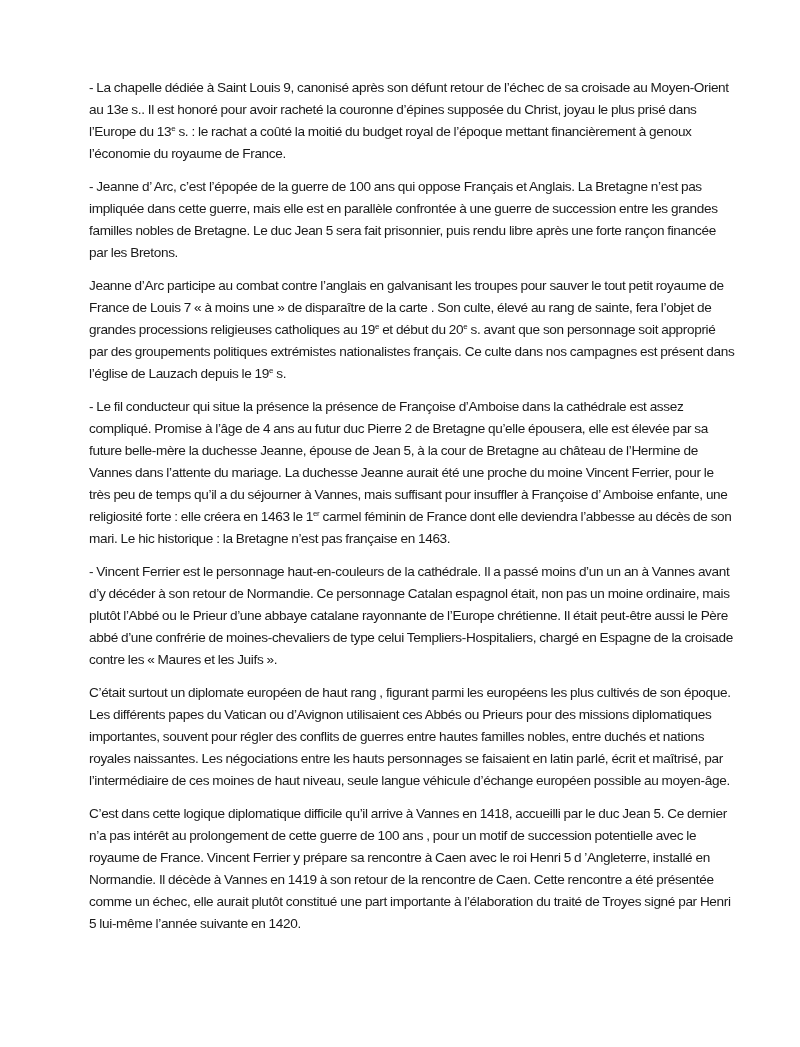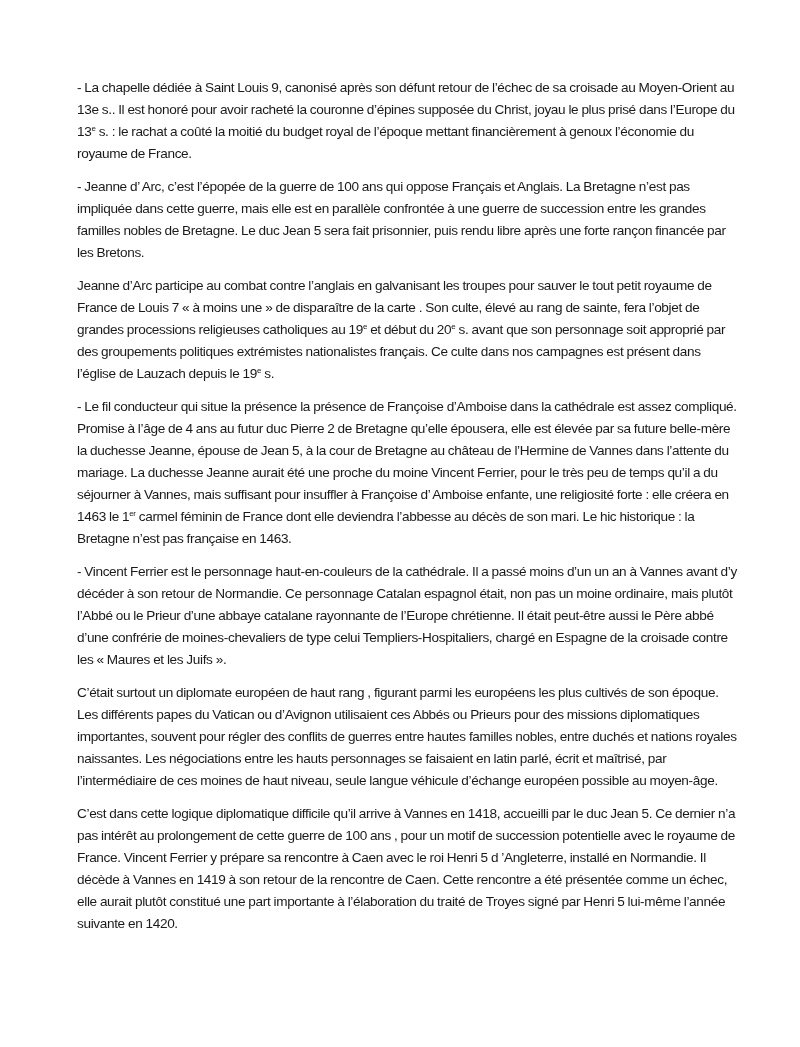--- a/index.html
+++ b/index.html
@@ -15,21 +15,21 @@
       font-family: "Liberation Sans", "DejaVu Sans", sans-serif;
       color: #1a1a1a;
     }
     .page {
       position: absolute;
       left: 77px;
       top: 77px;
       width: 660px;
     }
     .para {
-      margin: 0 0 11px 0;
+      margin: 0 0 11px 12px;
       font-size: 13.6px;
       line-height: 22px;
       letter-spacing: -0.35px;
       word-spacing: -0.3px;
       white-space: normal;
     }
     sup {
       font-size: 8px;
       line-height: 0;
       vertical-align: 5px;

